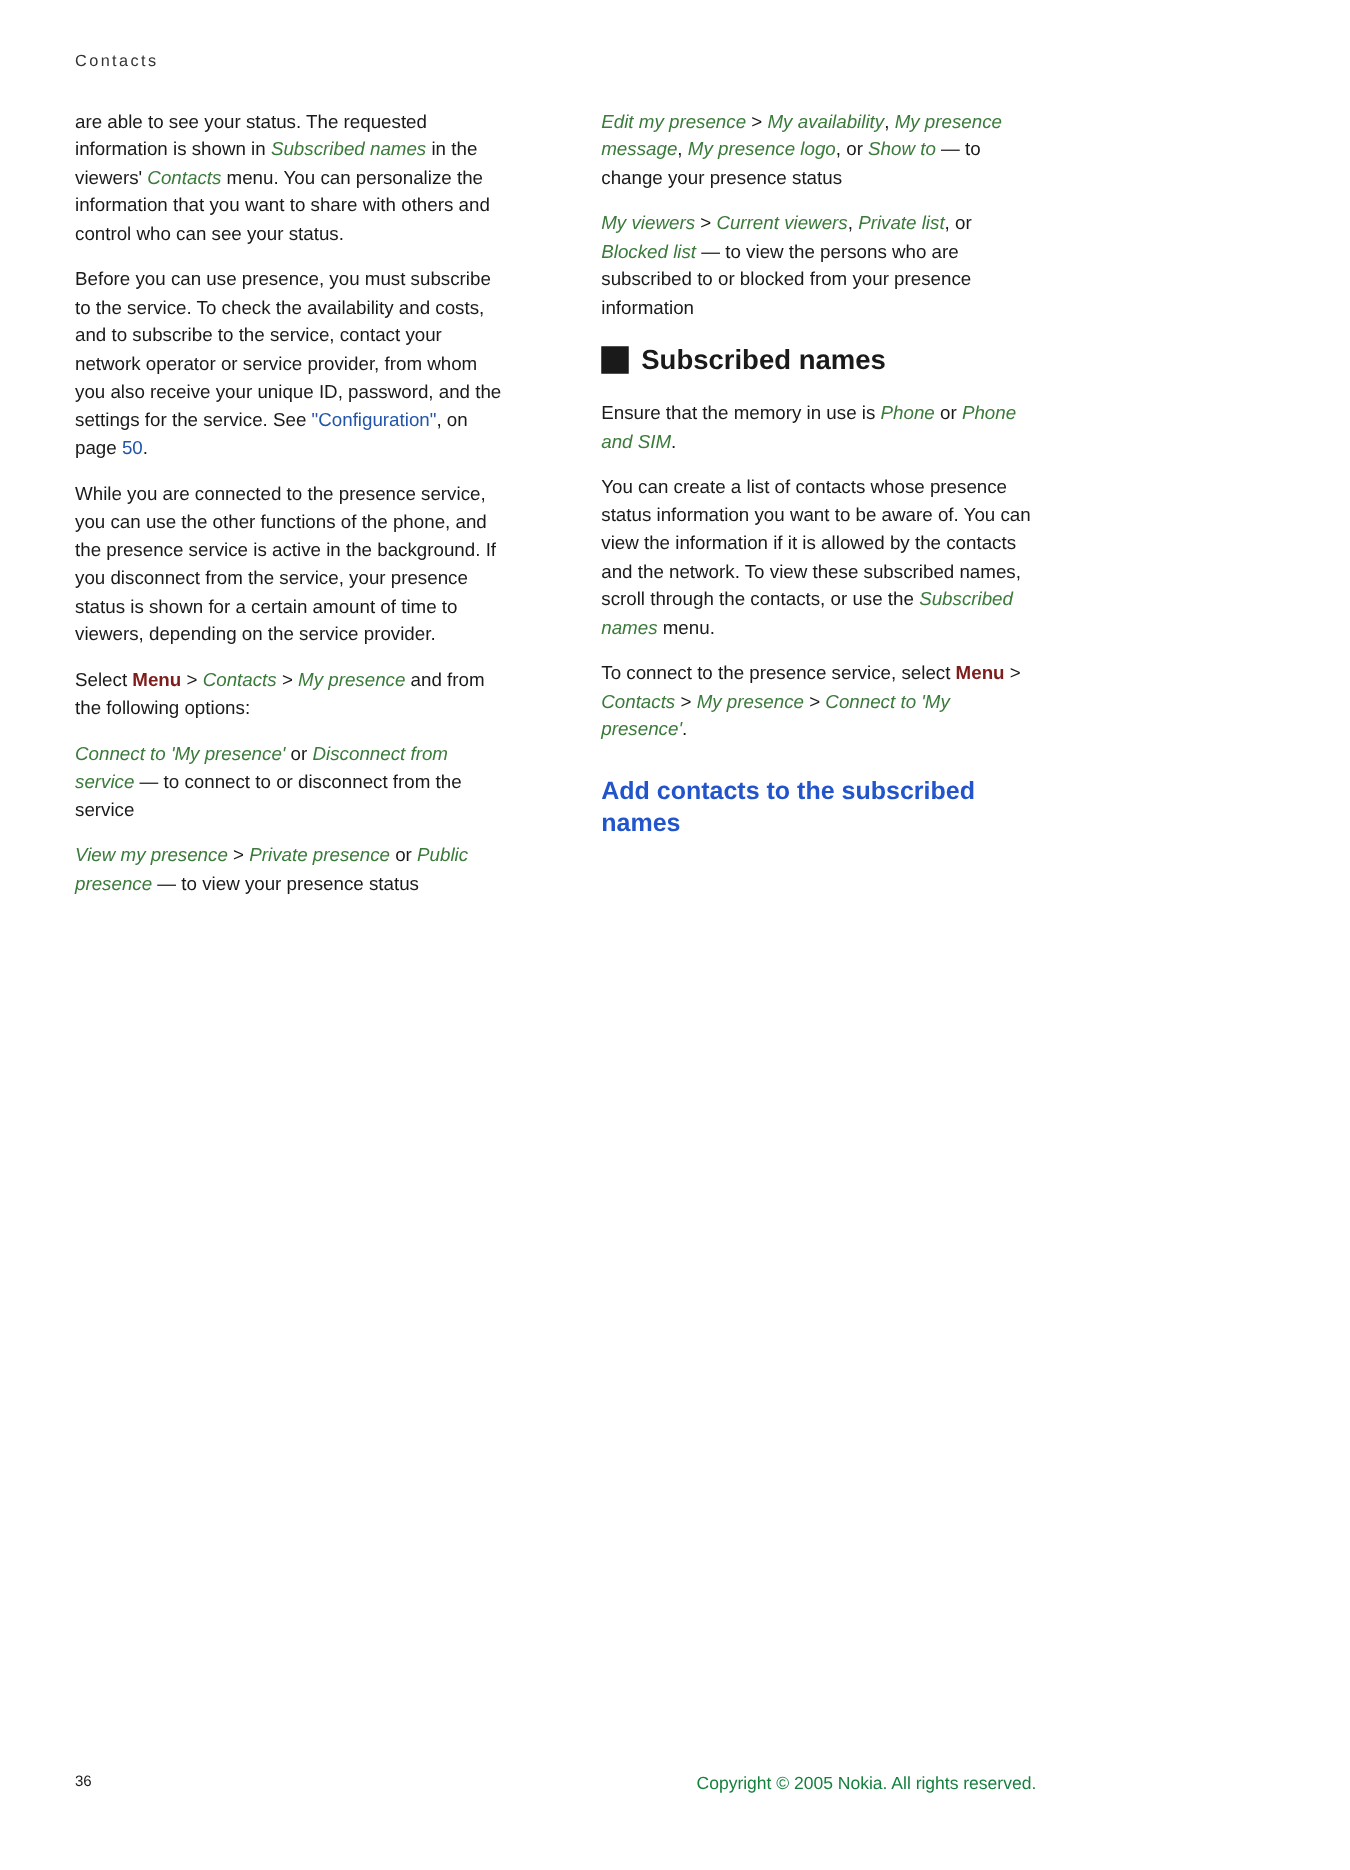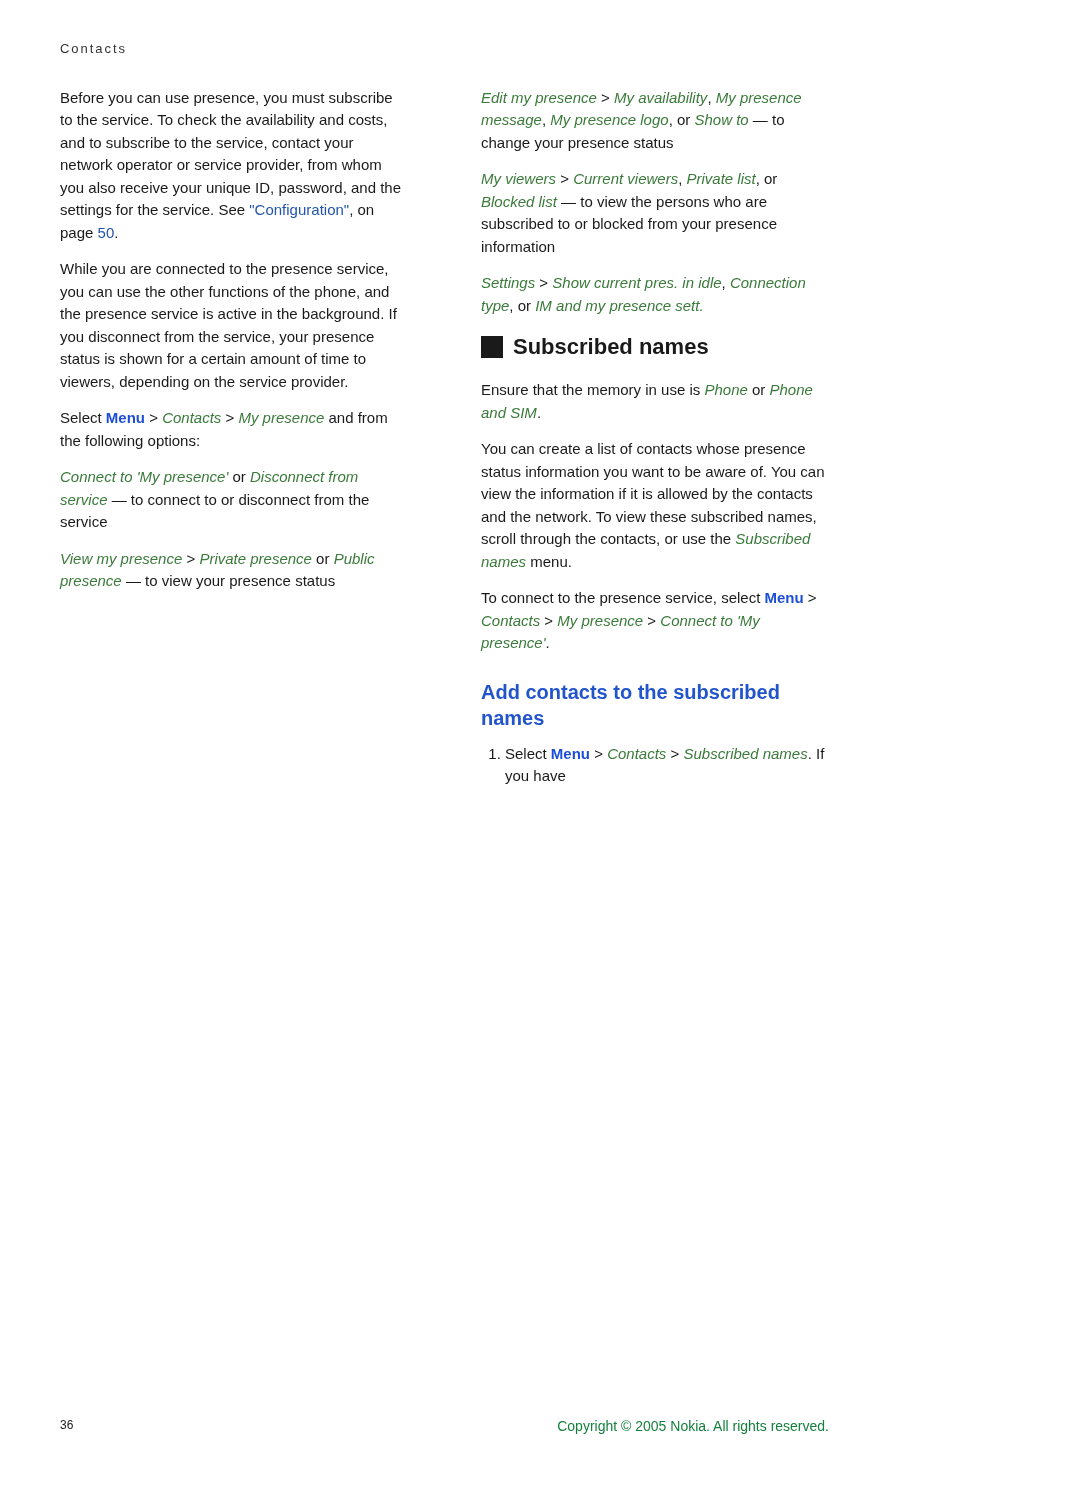--- a/index.html
+++ b/index.html
@@ -65,21 +65,21 @@
     }
 
     .blue-link {
       color: #2255aa;
       font-style: normal;
     }
 
     .bold {
       font-weight: bold;
       font-style: normal;
-      color: #1d4ed8;
+      color: #7f1d1d;
     }
 
     .section-heading {
       display: flex;
       align-items: center;
       gap: 10px;
       margin-top: 10px;
       margin-bottom: 16px;
     }
 
@@ -149,20 +149,27 @@
 <body>
 
 <div class="page">
   <div class="header">
     <span>Contacts</span>
   </div>
 
   <div class="two-col">
 
     <div class="col-left">
+      <p>
+        are able to see your status. The requested information is shown in
+        <span class="green-italic">Subscribed names</span>
+        in the viewers'
+        <span class="green-italic">Contacts</span>
+        menu. You can personalize the information that you want to share with others and control who can see your status.
+      </p>
 
       <p>
         Before you can use presence, you must subscribe to the service. To check the availability and costs, and to subscribe to the service, contact your network operator or service provider, from whom you also receive your unique ID, password, and the settings for the service. See
         <span class="blue-link">"Configuration"</span>,
         on page <span class="blue-link">50</span>.
       </p>
 
       <p>
         While you are connected to the presence service, you can use the other functions of the phone, and the presence service is active in the background. If you disconnect from the service, your presence status is shown for a certain amount of time to viewers, depending on the service provider.
       </p>
@@ -215,30 +222,20 @@
           <span class="green-italic">My viewers</span>
           &gt;
           <span class="green-italic">Current viewers</span>,
           <span class="green-italic">Private list</span>,
           or
           <span class="green-italic">Blocked list</span>
           — to view the persons who are subscribed to or blocked from your presence information
         </p>
       </div>
 
-      <div class="italic-green-block">
-        <p>
-          <span class="green-italic">Settings</span>
-          &gt;
-          <span class="green-italic">Show current pres. in idle</span>,
-          <span class="green-italic">Connection type</span>,
-          or
-          <span class="green-italic">IM and my presence sett.</span>
-        </p>
-      </div>
 
       <div class="section-heading">
         <span class="section-heading-square"></span>
         <span class="section-heading-text">Subscribed names</span>
       </div>
 
       <p>
         Ensure that the memory in use is
         <span class="green-italic">Phone</span>
         or
@@ -257,30 +254,20 @@
         &gt;
         <span class="green-italic">Contacts</span>
         &gt;
         <span class="green-italic">My presence</span>
         &gt;
         <span class="green-italic">Connect to 'My presence'</span>.
       </p>
 
       <div class="sub-heading">Add contacts to the subscribed names</div>
 
-      <ol>
-        <li>
-          Select <span class="bold">Menu</span>
-          &gt;
-          <span class="green-italic">Contacts</span>
-          &gt;
-          <span class="green-italic">Subscribed names</span>.
-          If you have
-        </li>
-      </ol>
 
     </div>
   </div>
 
   <div class="footer">
     <span class="footer-page-num">36</span>
     <span class="footer-copyright">Copyright © 2005 Nokia. All rights reserved.</span>
   </div>
 </div>
 

